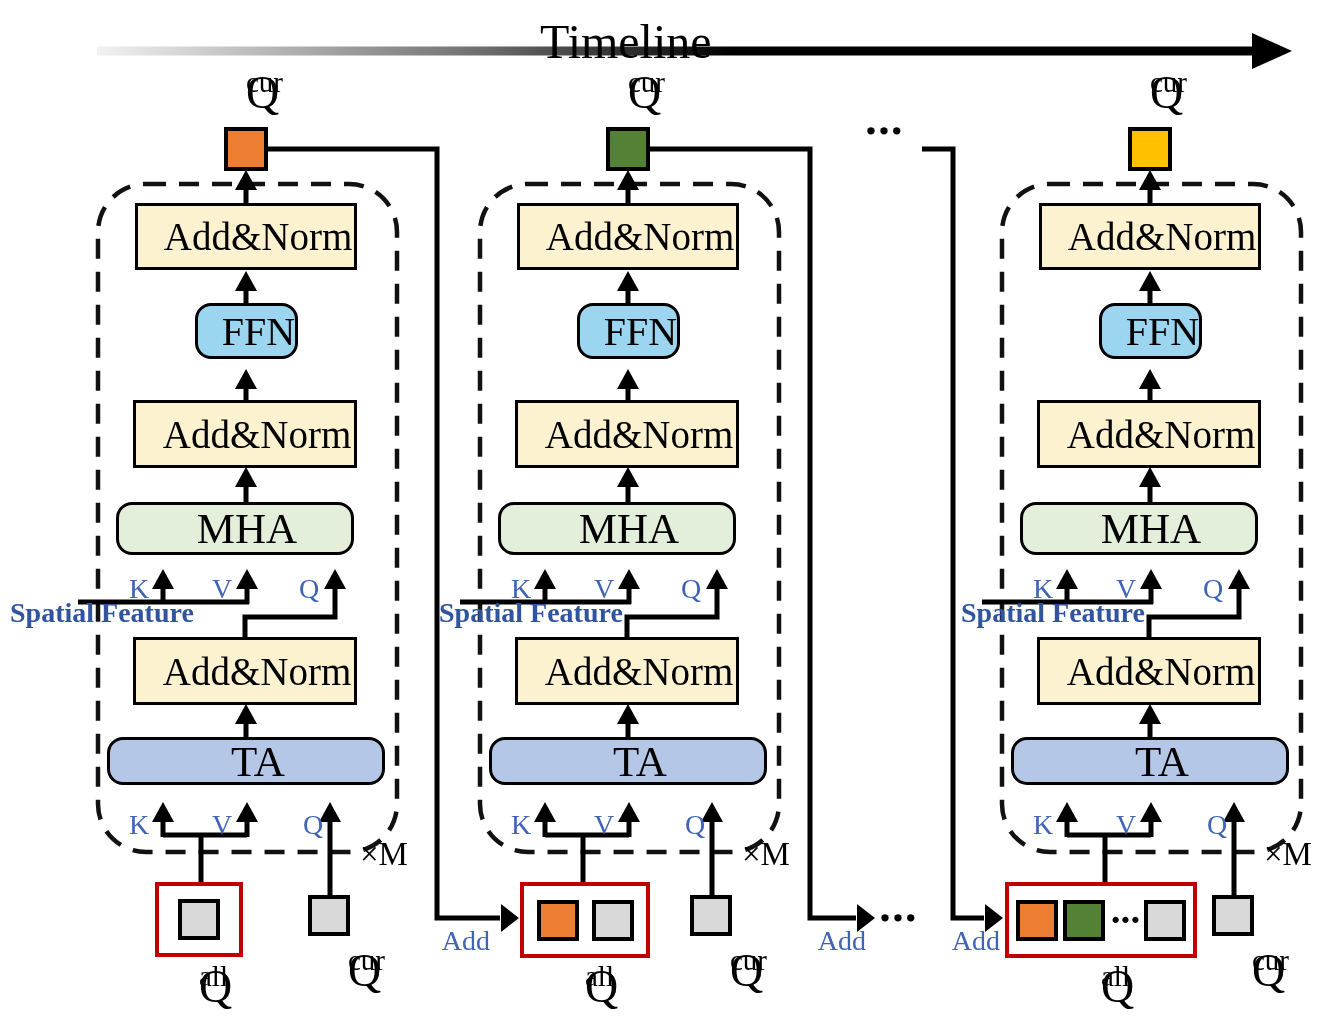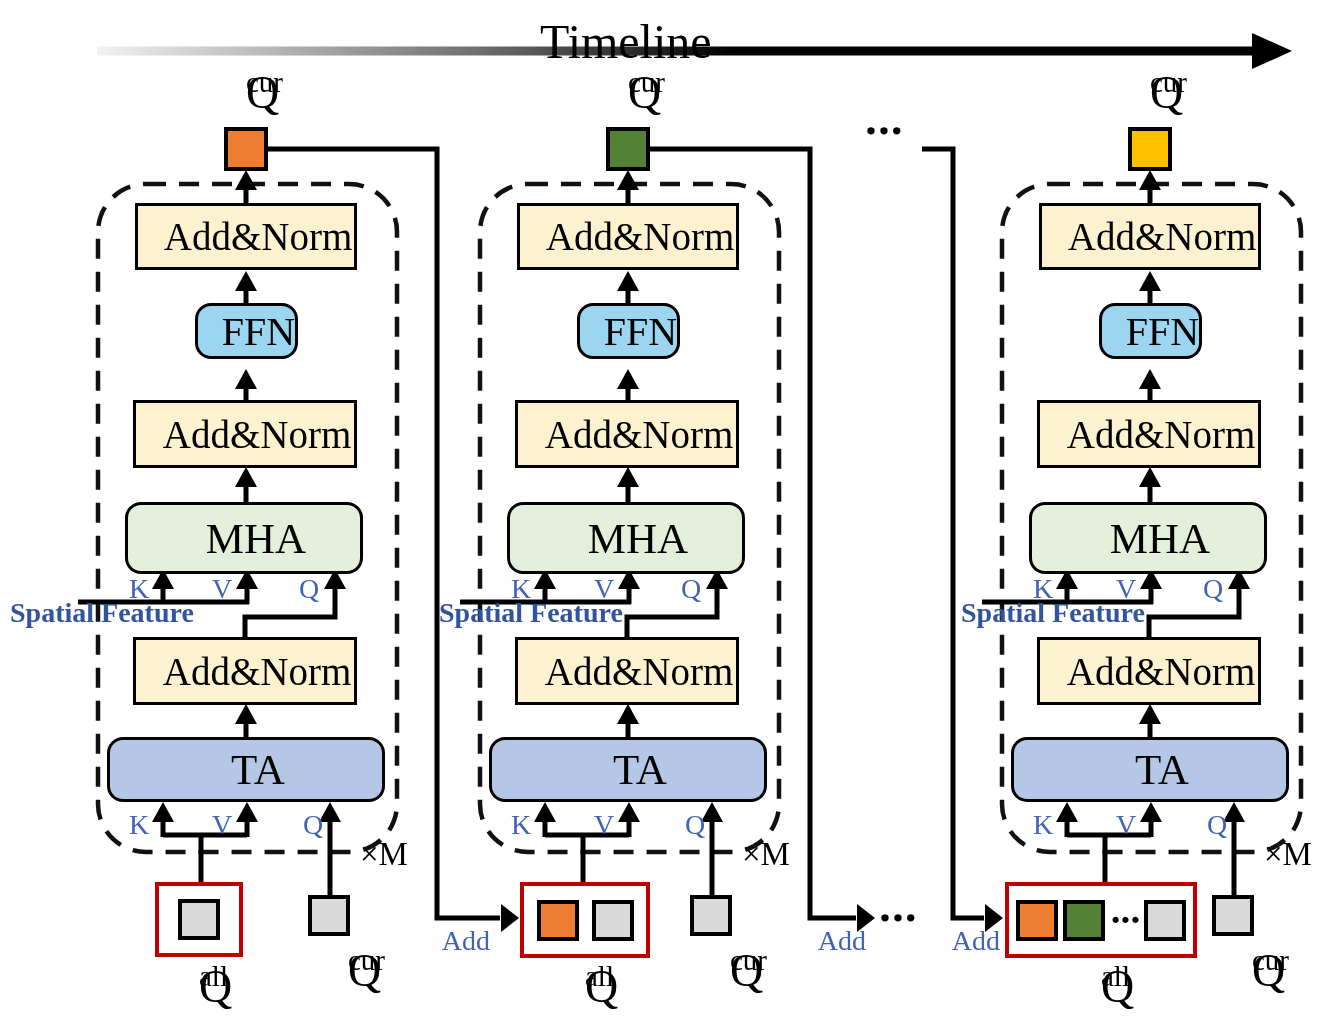--- a/index.html
+++ b/index.html
@@ -28,23 +28,23 @@
   .tok-orange{background:var(--orange);} .tok-green{background:var(--green);}
   .tok-yellow{background:var(--yellow);}
   .qtop-sq{left:224px;top:127px;}
 
   .layer{border:3.5px solid #000;display:flex;align-items:center;justify-content:center;
          font-size:39px;white-space:nowrap;padding-left:24px;}
   .addnorm{background:var(--cream);}
   .an1{left:135px;top:203px;width:222px;height:67px;}
   .ffn{left:195px;top:303px;width:103px;height:56px;background:var(--cyan);border-radius:16px;font-size:40px;}
   .an2{left:133px;top:400px;width:224px;height:68px;}
-  .mha{left:125px;top:502px;width:238px;height:72px;background:var(--mha);border-radius:16px;font-size:43px;}
+  .mha{left:116px;top:502px;width:238px;height:53px;background:var(--mha);border-radius:16px;font-size:43px;}
   .an3{left:133px;top:637px;width:224px;height:68px;}
-  .ta {left:107px;top:737px;width:278px;height:65px;background:var(--ta);border-radius:16px;font-size:43px;}
+  .ta {left:107px;top:737px;width:278px;height:48px;background:var(--ta);border-radius:16px;font-size:43px;}
 
   .kvq{width:34px;height:30px;font-size:28px;color:var(--blue);text-align:center;line-height:30px;}
   .mha-k{left:122px;top:574px;} .mha-v{left:205px;top:574px;} .mha-q{left:292px;top:574px;}
   .ta-k{left:122px;top:810px;}  .ta-v{left:205px;top:810px;}  .ta-q{left:296px;top:810px;}
 
   .spatial{top:598px;width:210px;height:30px;font-size:28px;font-weight:bold;
            color:var(--blueDark);white-space:nowrap;line-height:30px;}
   .b1 .spatial{left:10px;} .b2 .spatial,.b3 .spatial{left:57px;}
 
   .xm{left:360px;top:836px;width:70px;height:36px;font-size:33px;line-height:36px;}

